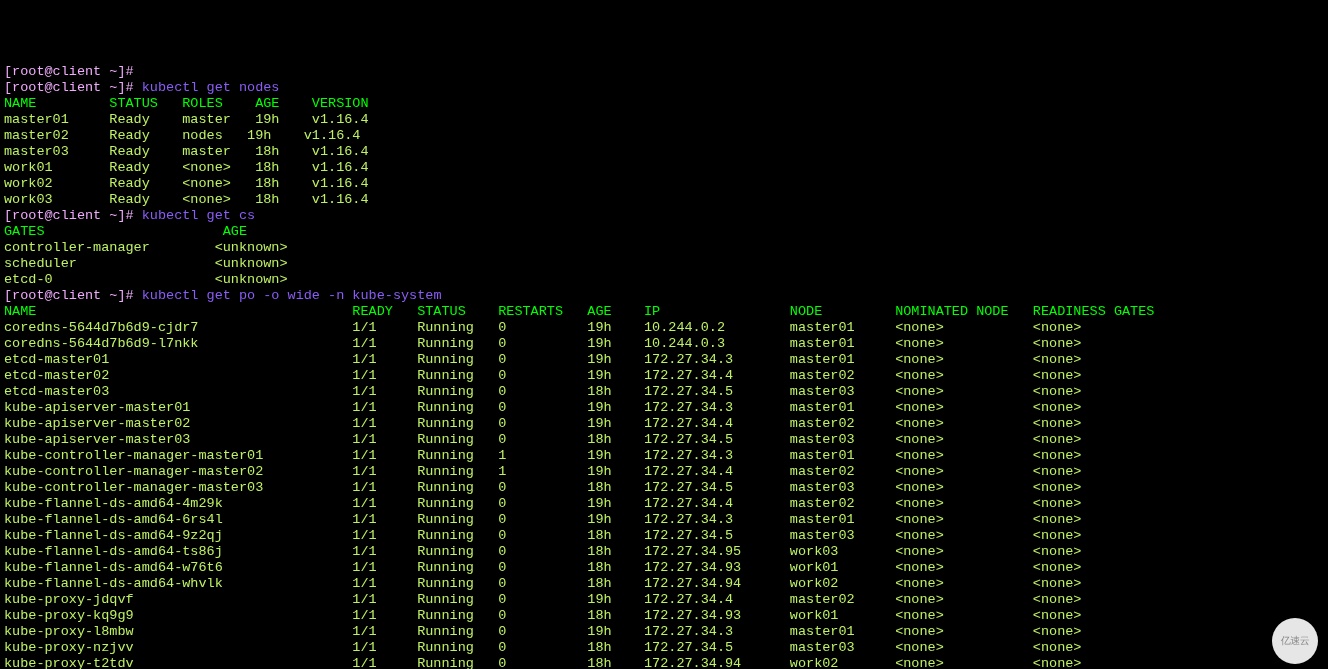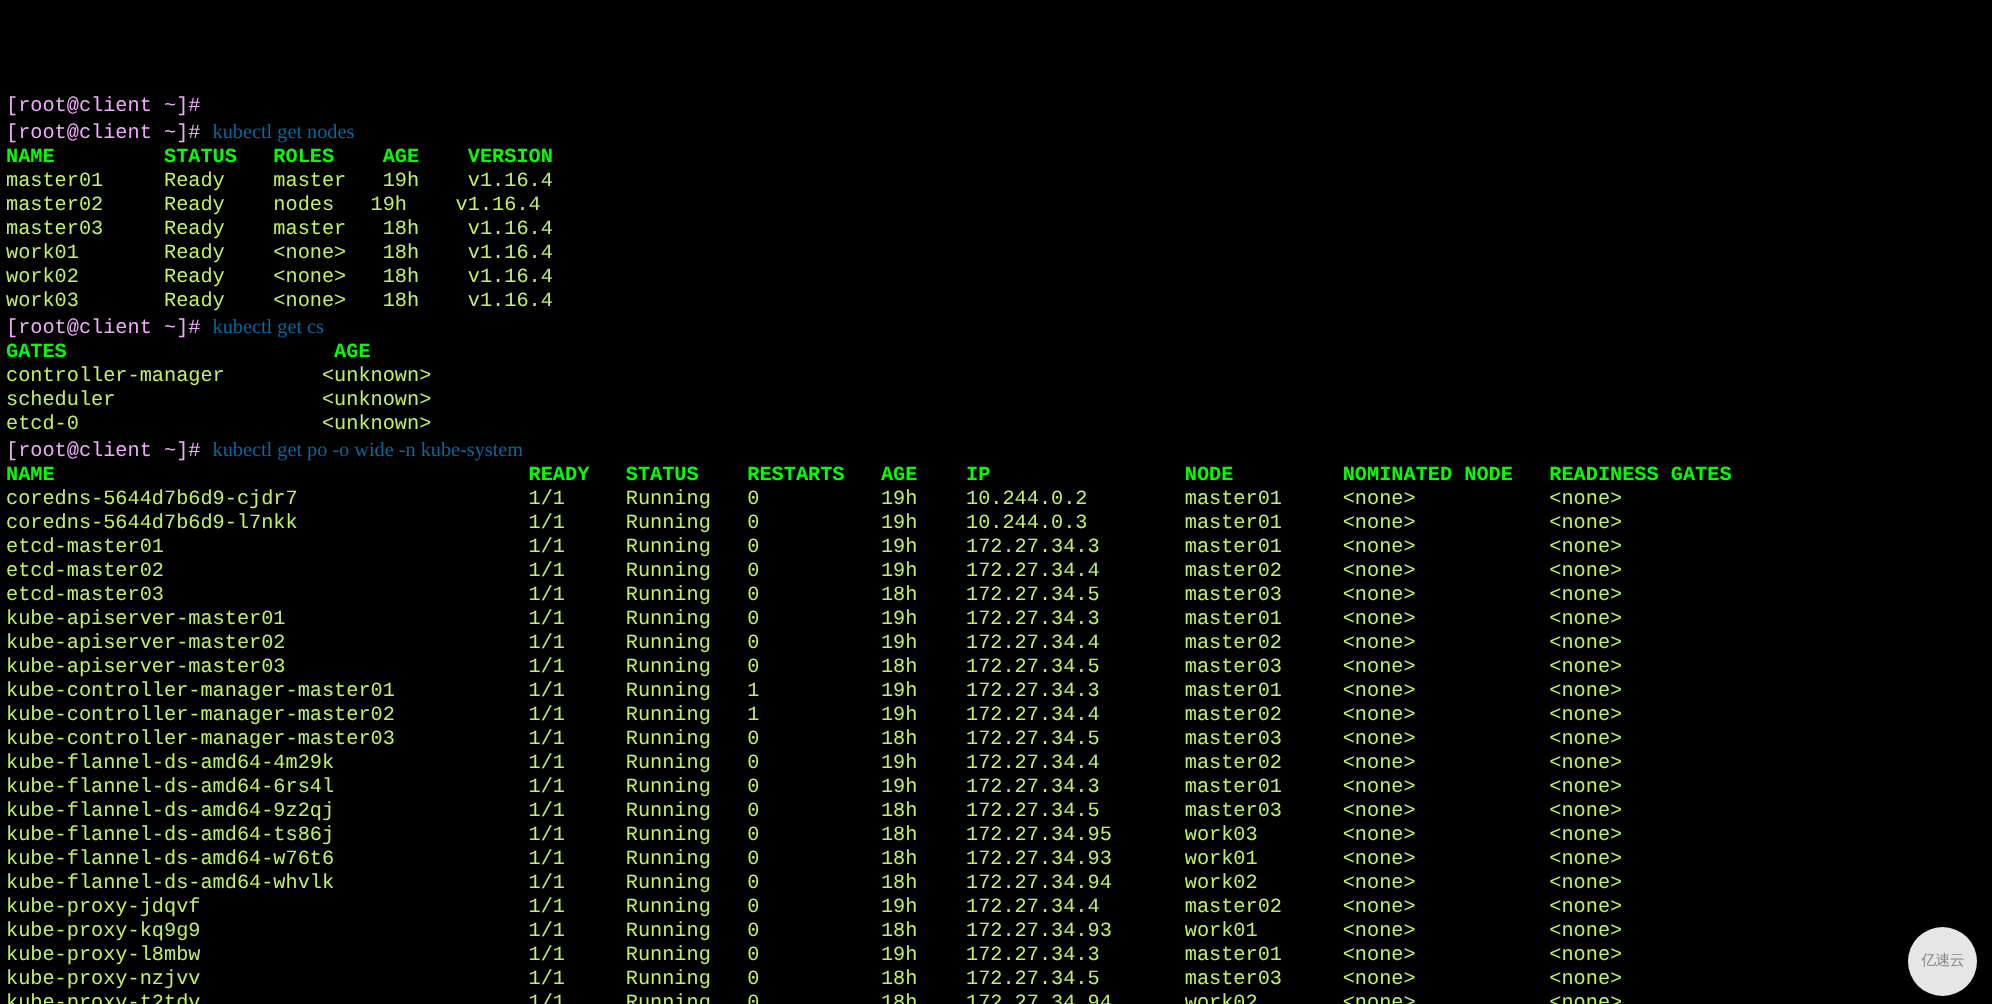--- a/index.html
+++ b/index.html
@@ -11,23 +11,23 @@
       background: #000;
       font-family: "Courier New", Consolas, monospace;
       font-size: 13.5px;
       line-height: 16px;
       color: #00ff00;
       white-space: pre;
       padding: 0 4px;
       width: 1328px;
       overflow: hidden;
     }
-    .cyan { color: #0369a1; font-family: Liberation Serif, serif; }
+    .cyan { color: #8b5cf6; }
     .green { color: #bef264; }
-    .bgreen { color: #00ff00; font-weight: bold; margin-top: 46px; }
+    .bgreen { color: #00ff00; font-weight: normal; margin-top: 46px; }
     .gray { color: #f0abfc; }
     .watermark {
       position: fixed;
       right: 10px;
       bottom: 5px;
       color: #888;
       background: rgba(255,255,255,0.9);
       border-radius: 50%;
       width: 46px;
       height: 46px;

